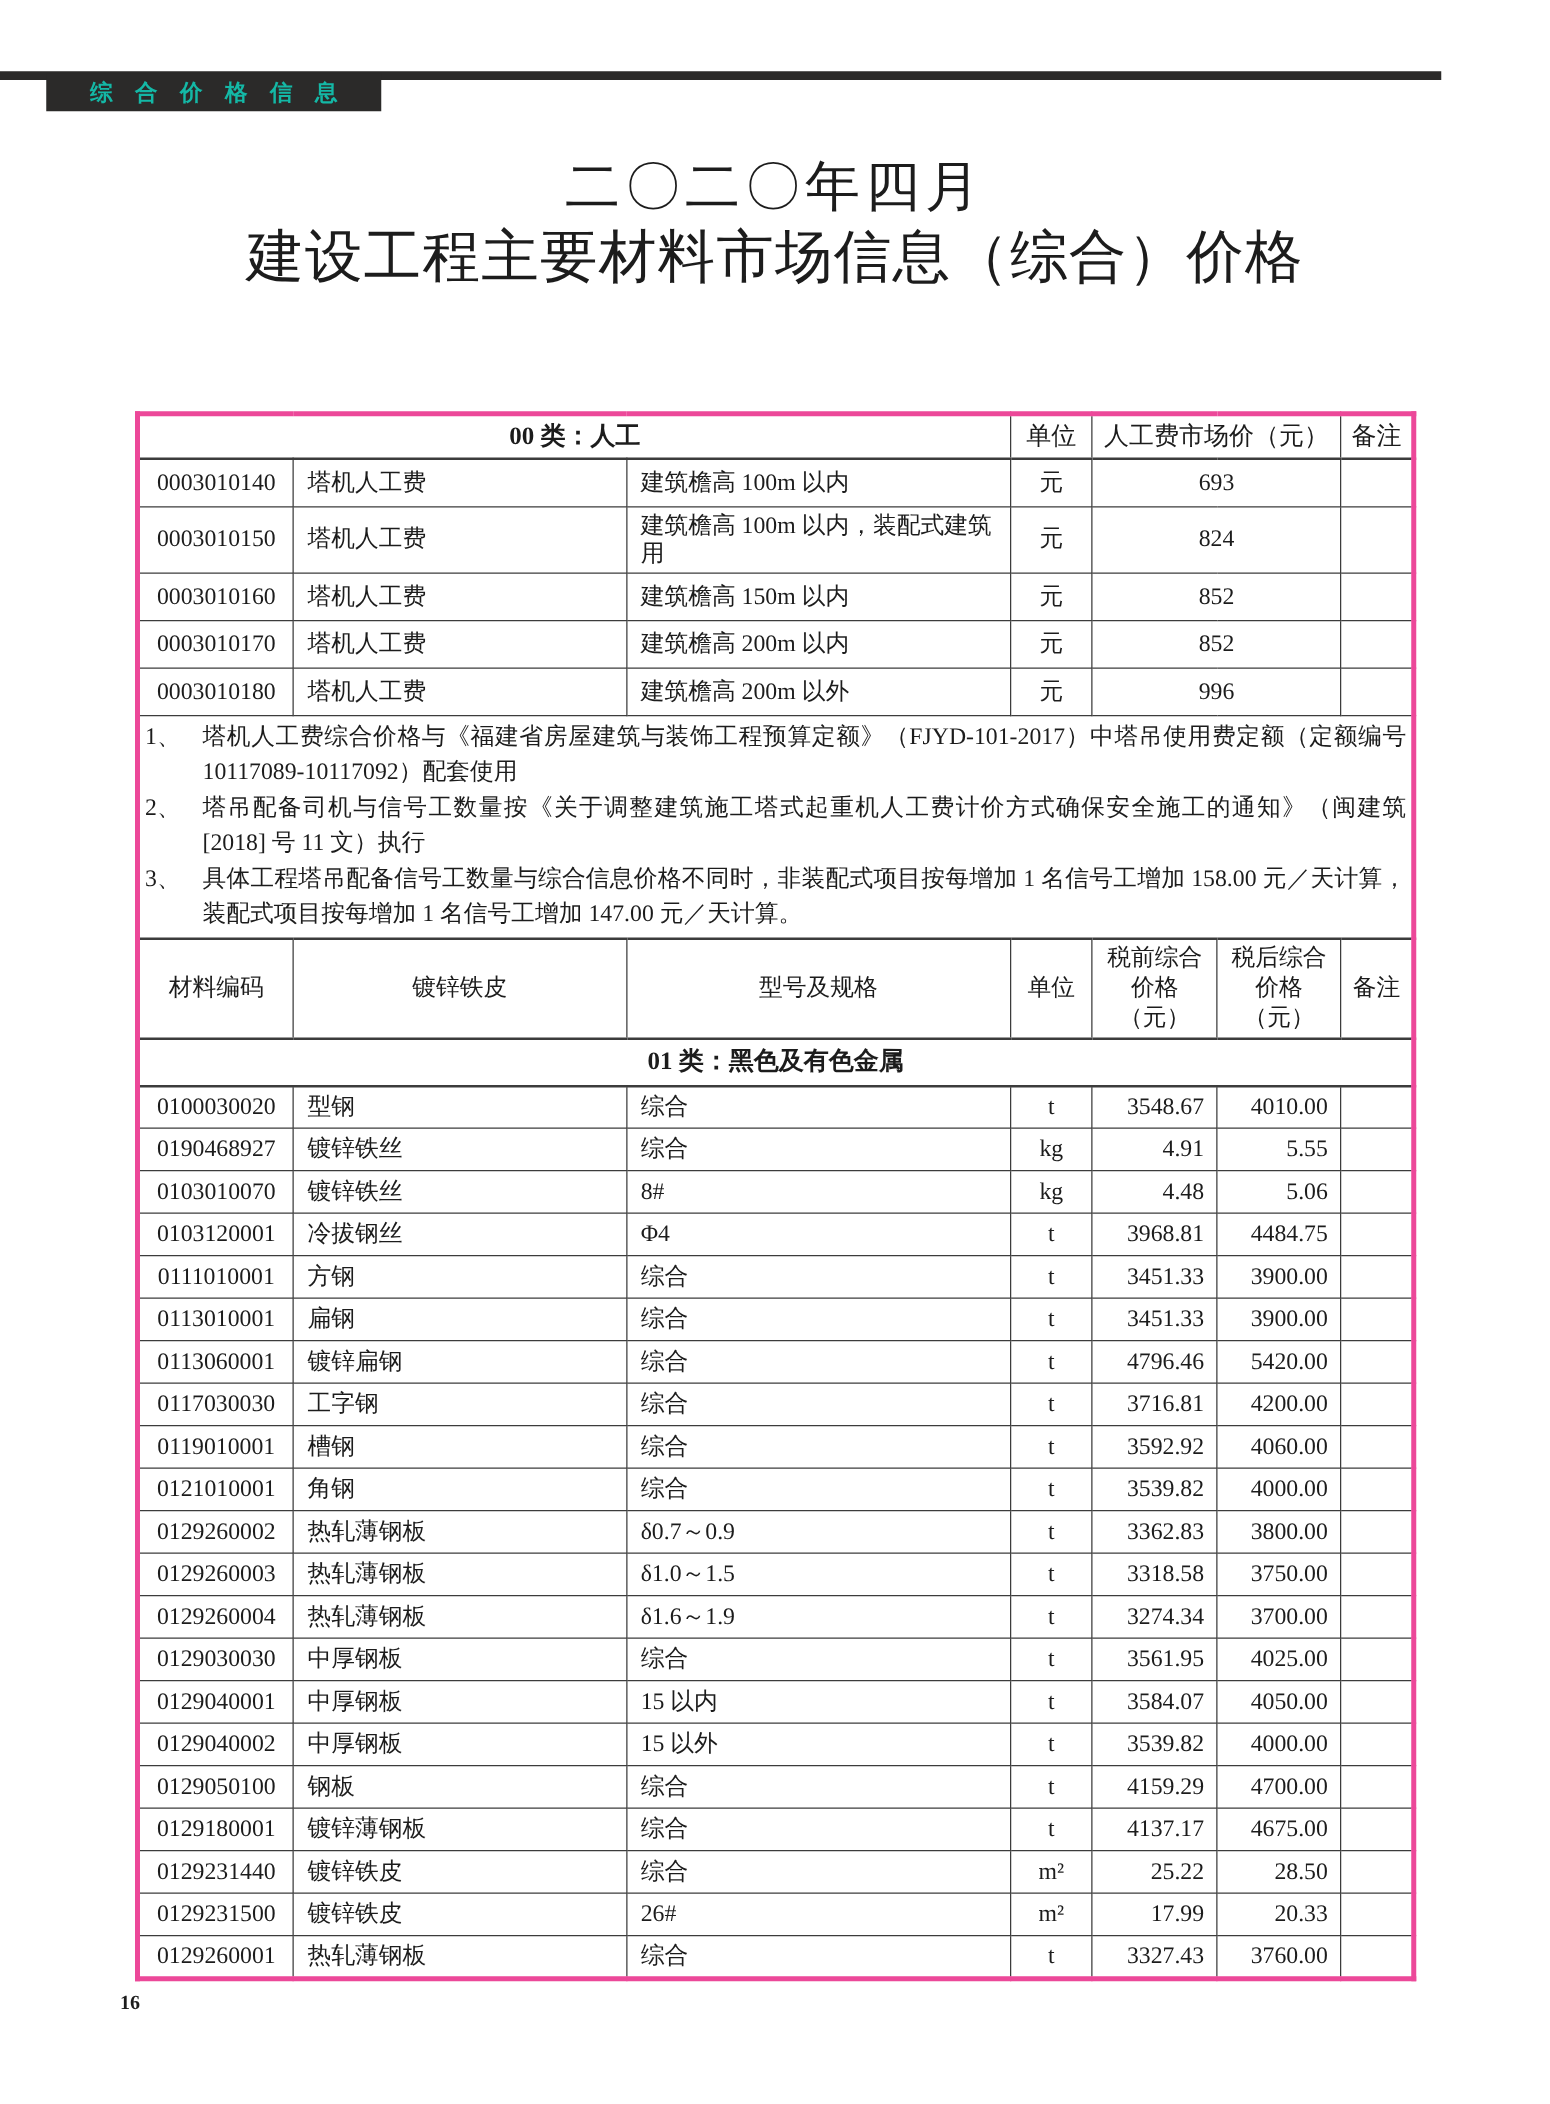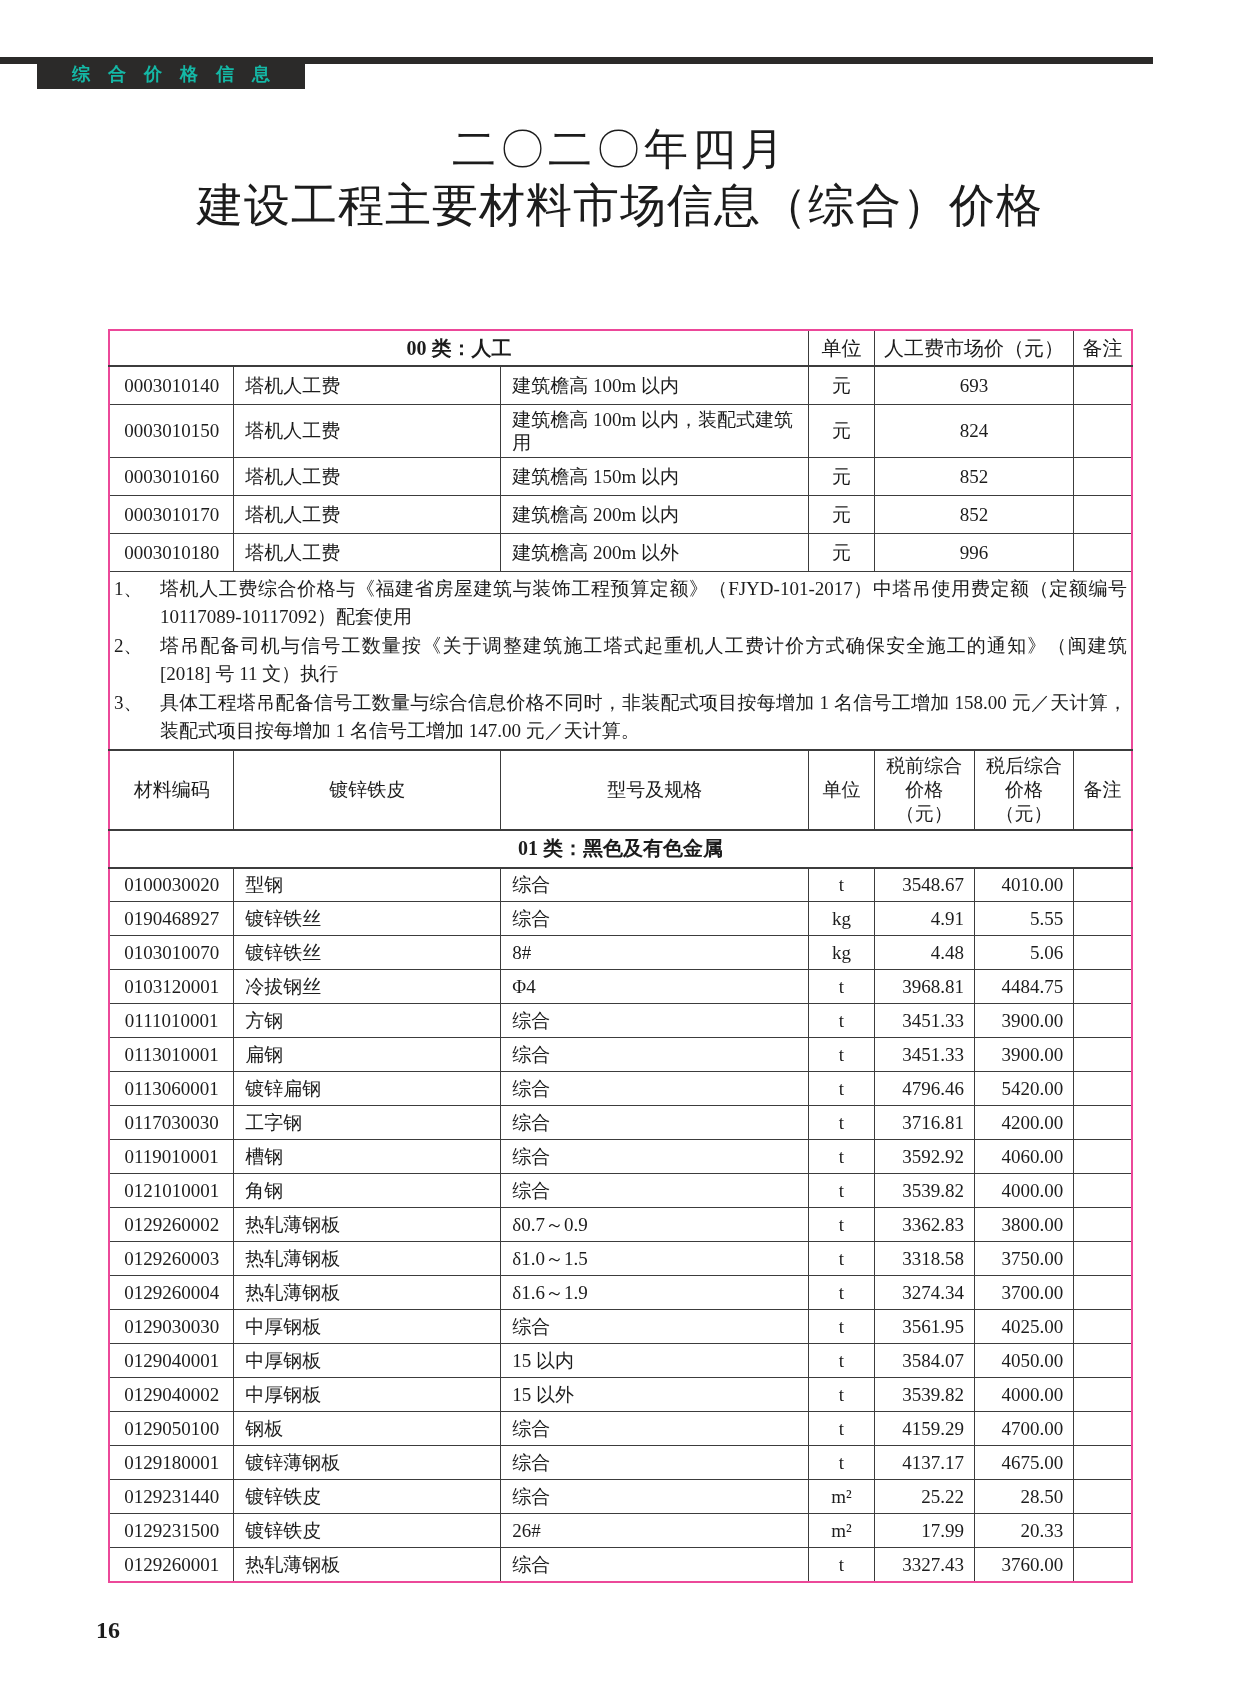--- a/index.html
+++ b/index.html
@@ -54,21 +54,21 @@
   
   .table-wrap {
     position: absolute;
     top: 329px; left: 108px;
     width: 1025px;
   }
   table.price-table {
     width: 100%;
     border-collapse: collapse;
     table-layout: fixed;
-    border: 2px solid #ec4899;
+    border: 4px solid #ec4899;
   }
   table.price-table td {
     border: 1.6px solid #3c3c3c;
     font-size: 19px;
     line-height: 23px;
     padding: 3px 4px;
     vertical-align: middle;
     overflow: hidden;
   }
   .c { text-align: center; }
@@ -87,23 +87,22 @@
     padding: 8px 10px 10px 8px;
   }
   .note-item { display: flex; line-height: 28.5px; font-size: 19px; }
   .note-num { flex: 0 0 46px; }
   .note-text { flex: 1; text-align: justify; }
 
   
   .page-num {
     position: absolute;
     left: 96px; top: 1594px;
-    font-size: 24px;
+    font-size: 16px;
     font-weight: bold;
-    margin-top: 23px;
   }
 </style>
 </head>
 <body>
 
 <div class="page">
 
   <div class="topbar"></div>
   <div class="tag-box">
     <span>综合价格信息</span>

